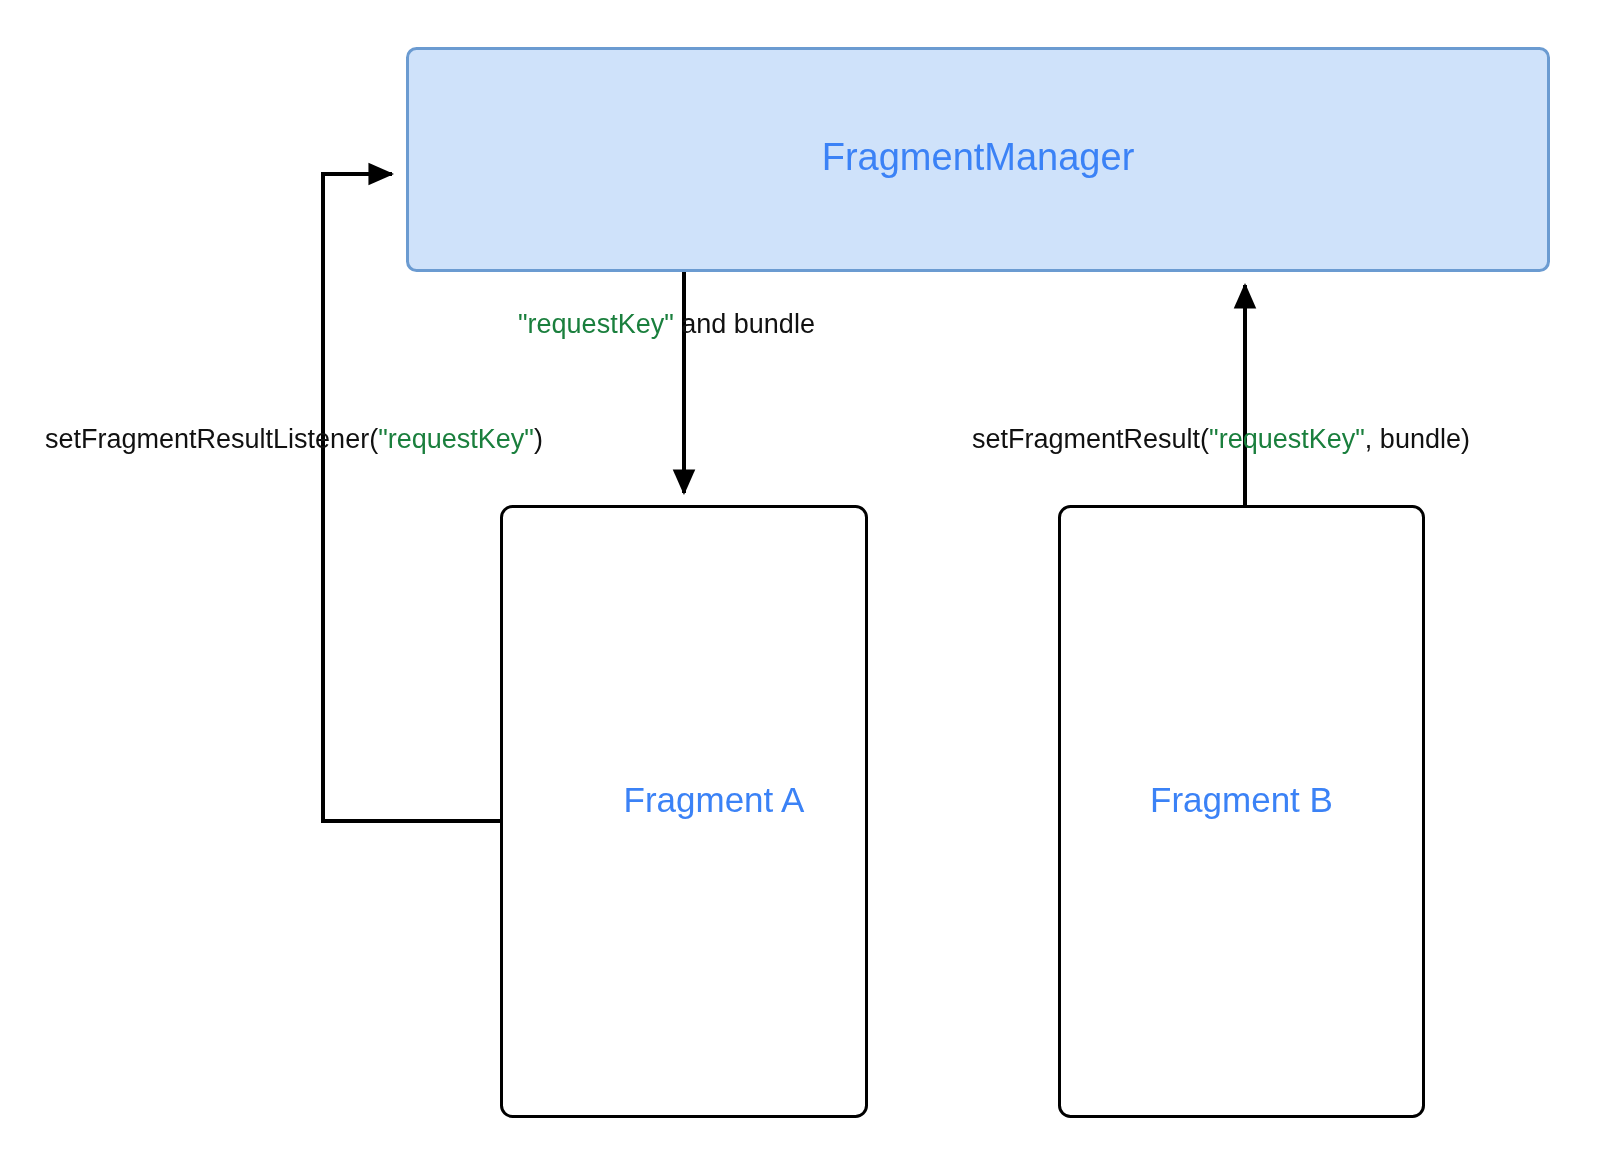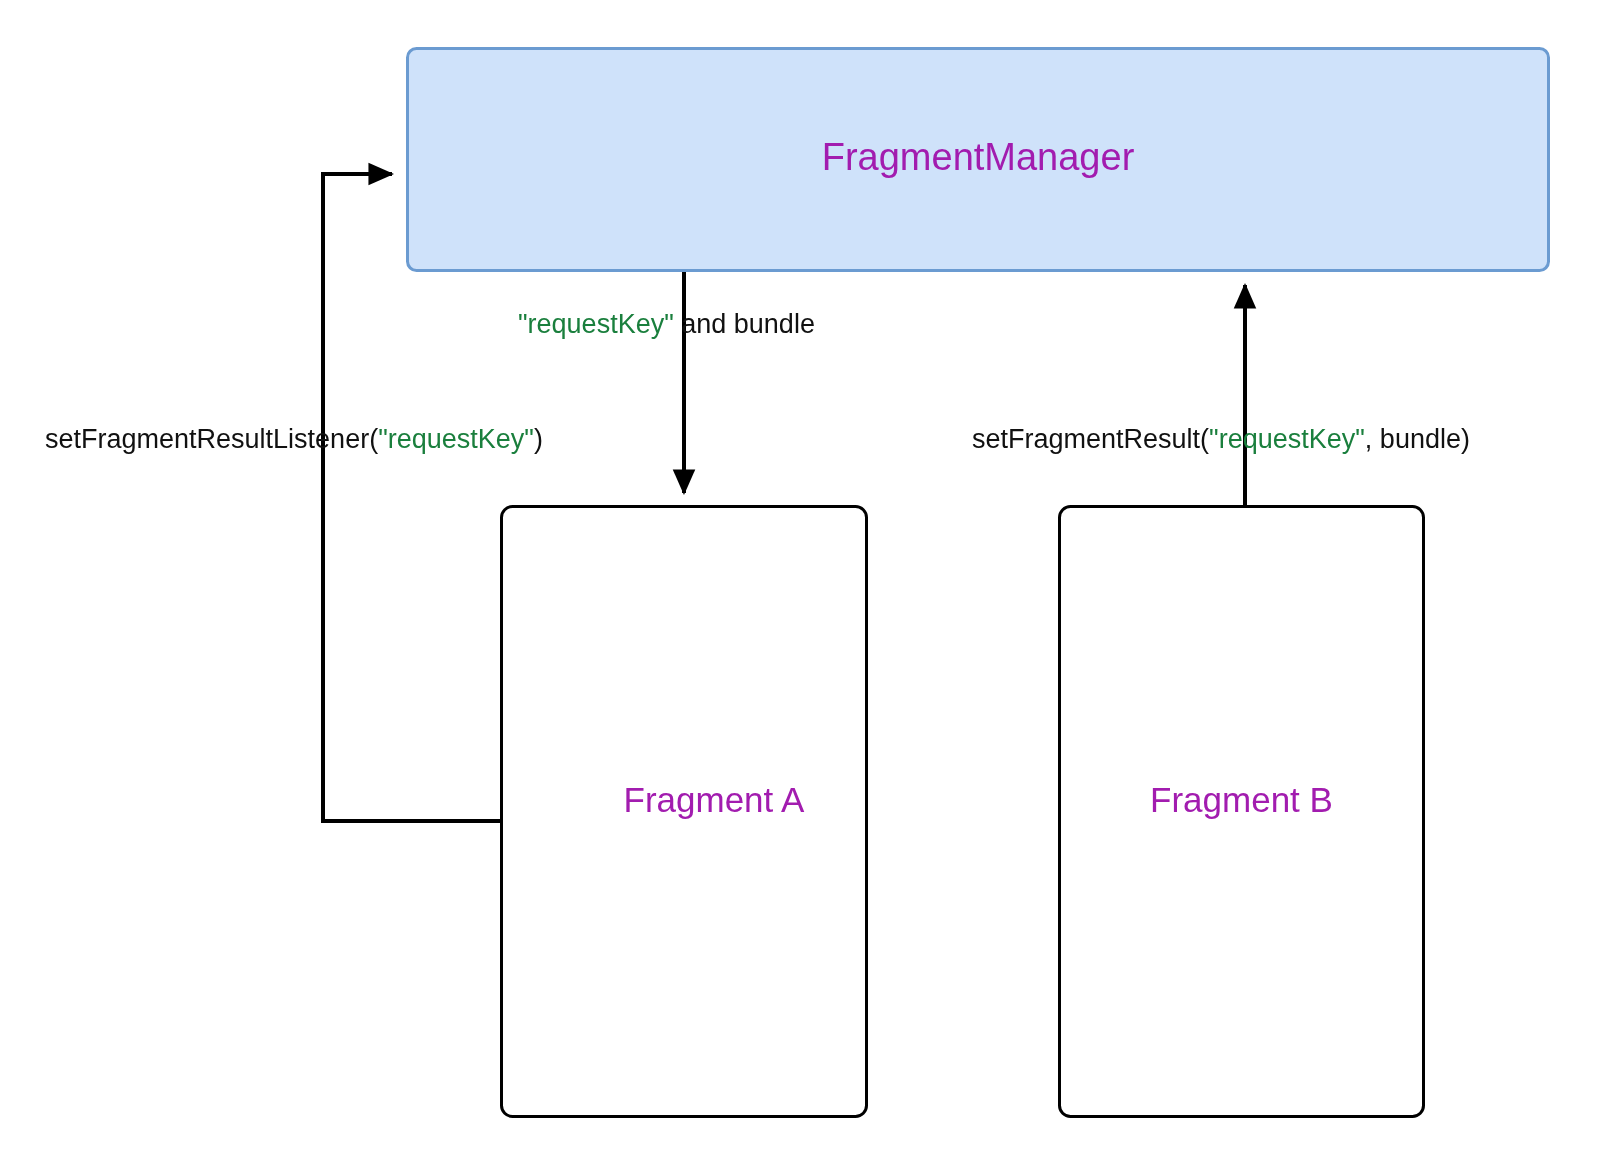--- a/index.html
+++ b/index.html
@@ -22,21 +22,21 @@
   #diagram-svg {
     position: absolute;
     top: 0;
     left: 0;
     width: 1600px;
     height: 1169px;
   }
   .node-label {
     position: absolute;
     text-align: center;
-    color: #a21caf;
+    color: #3b82f6;
     white-space: nowrap;
     pointer-events: none;
   }
   #fragment-manager-label {
     left: 406px;
     top: 134px;
     width: 1144px;
     font-size: 38px;
     line-height: 46px;
   }

